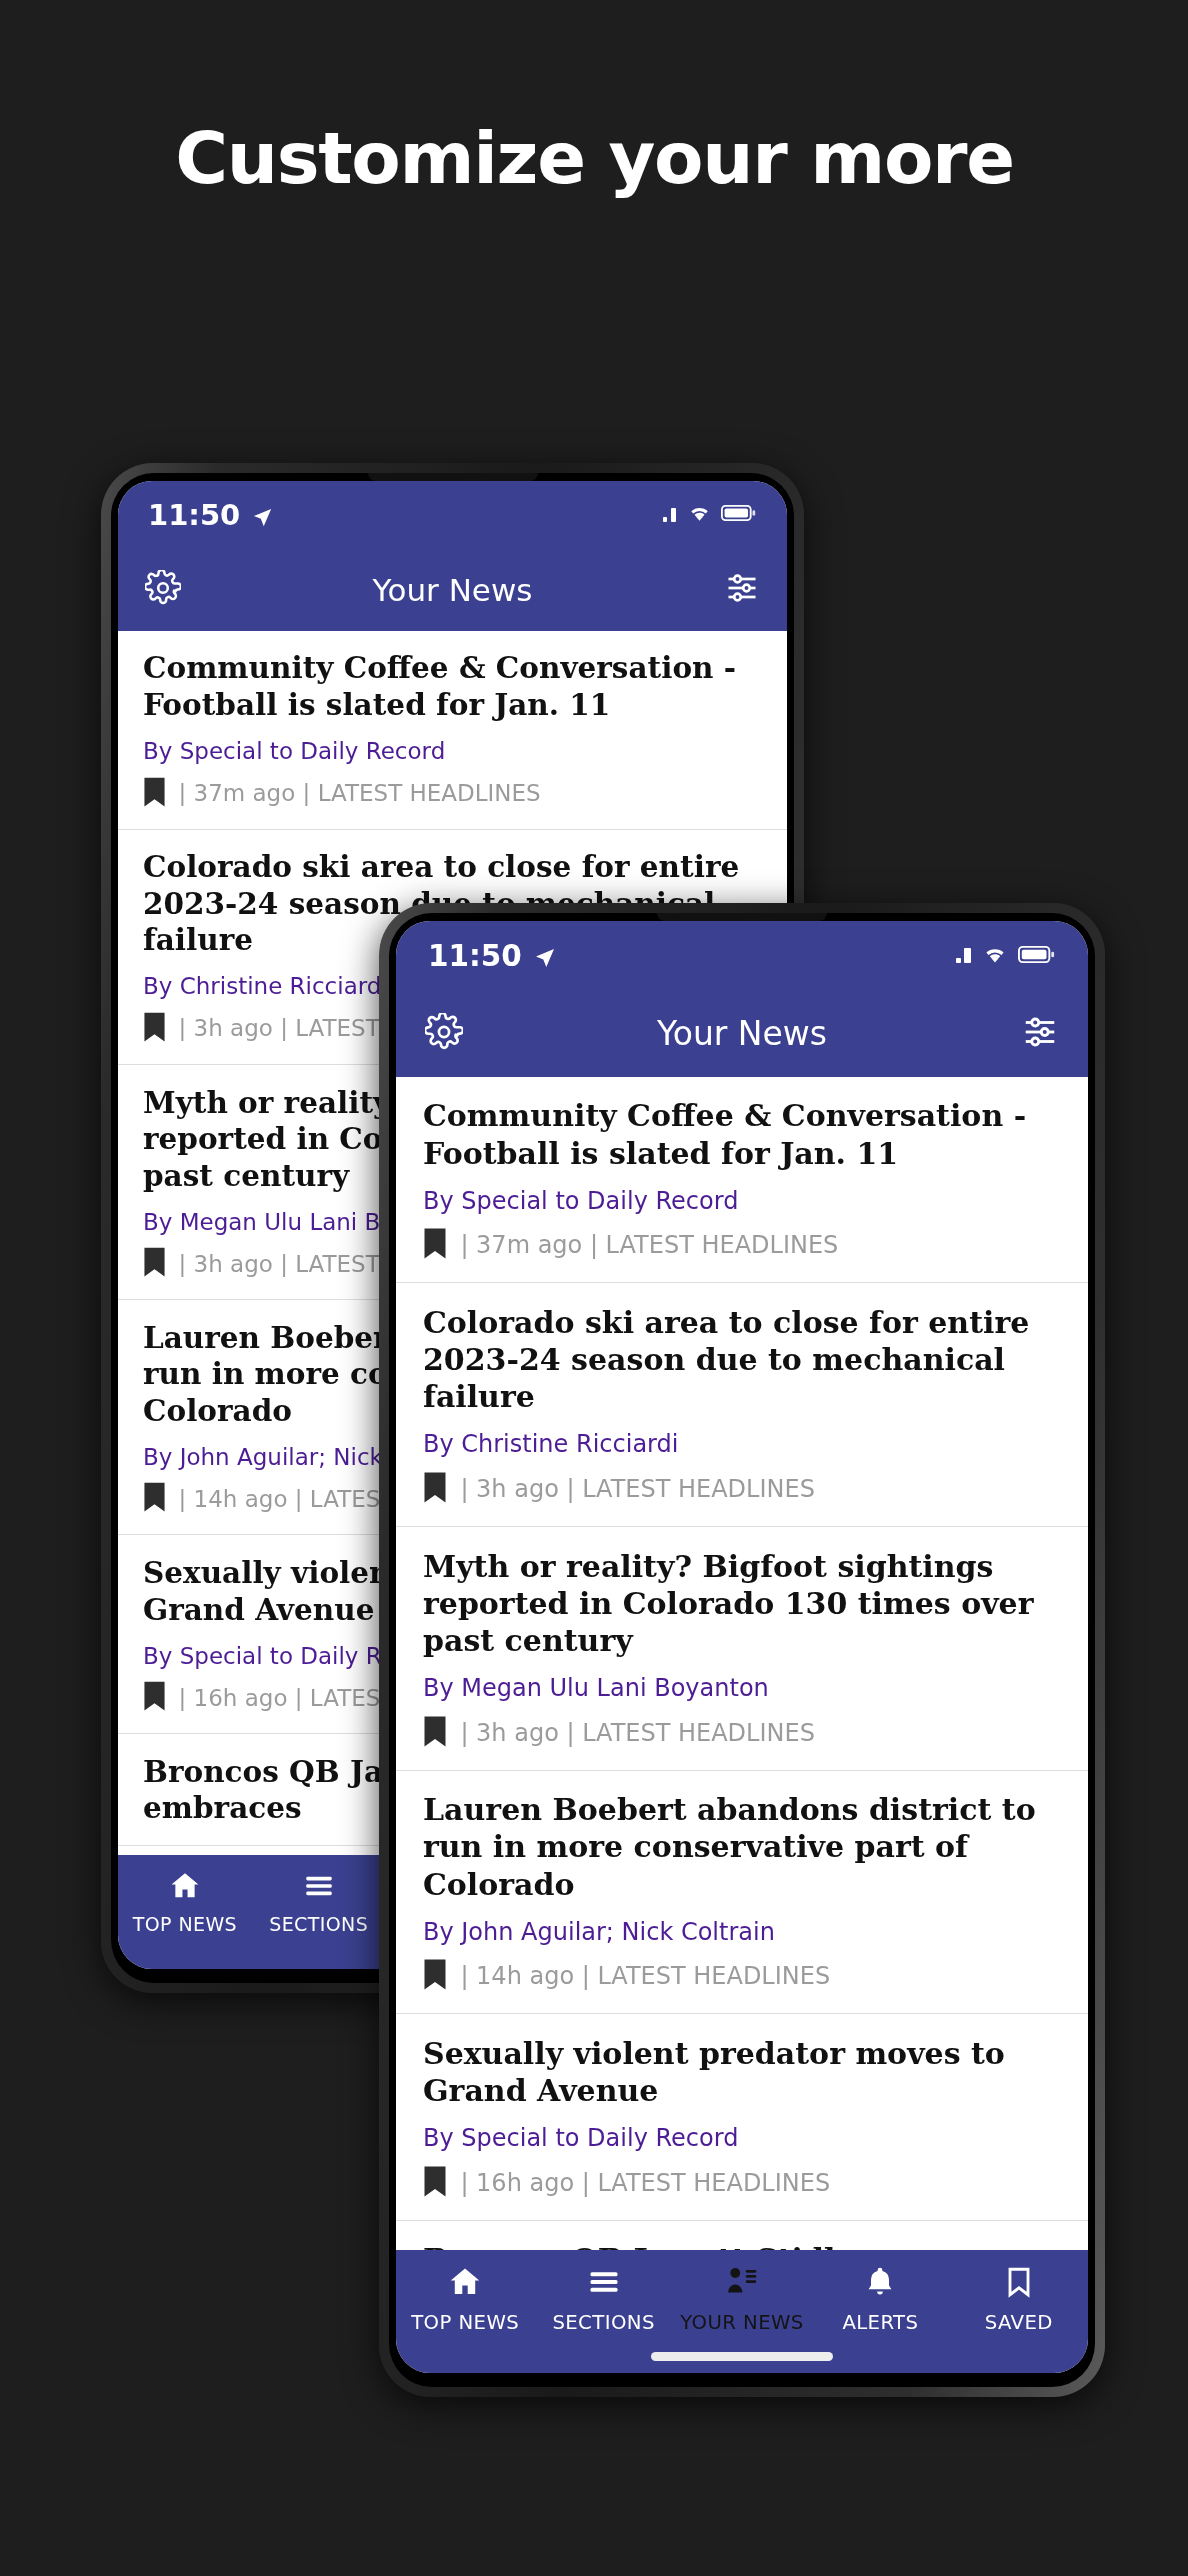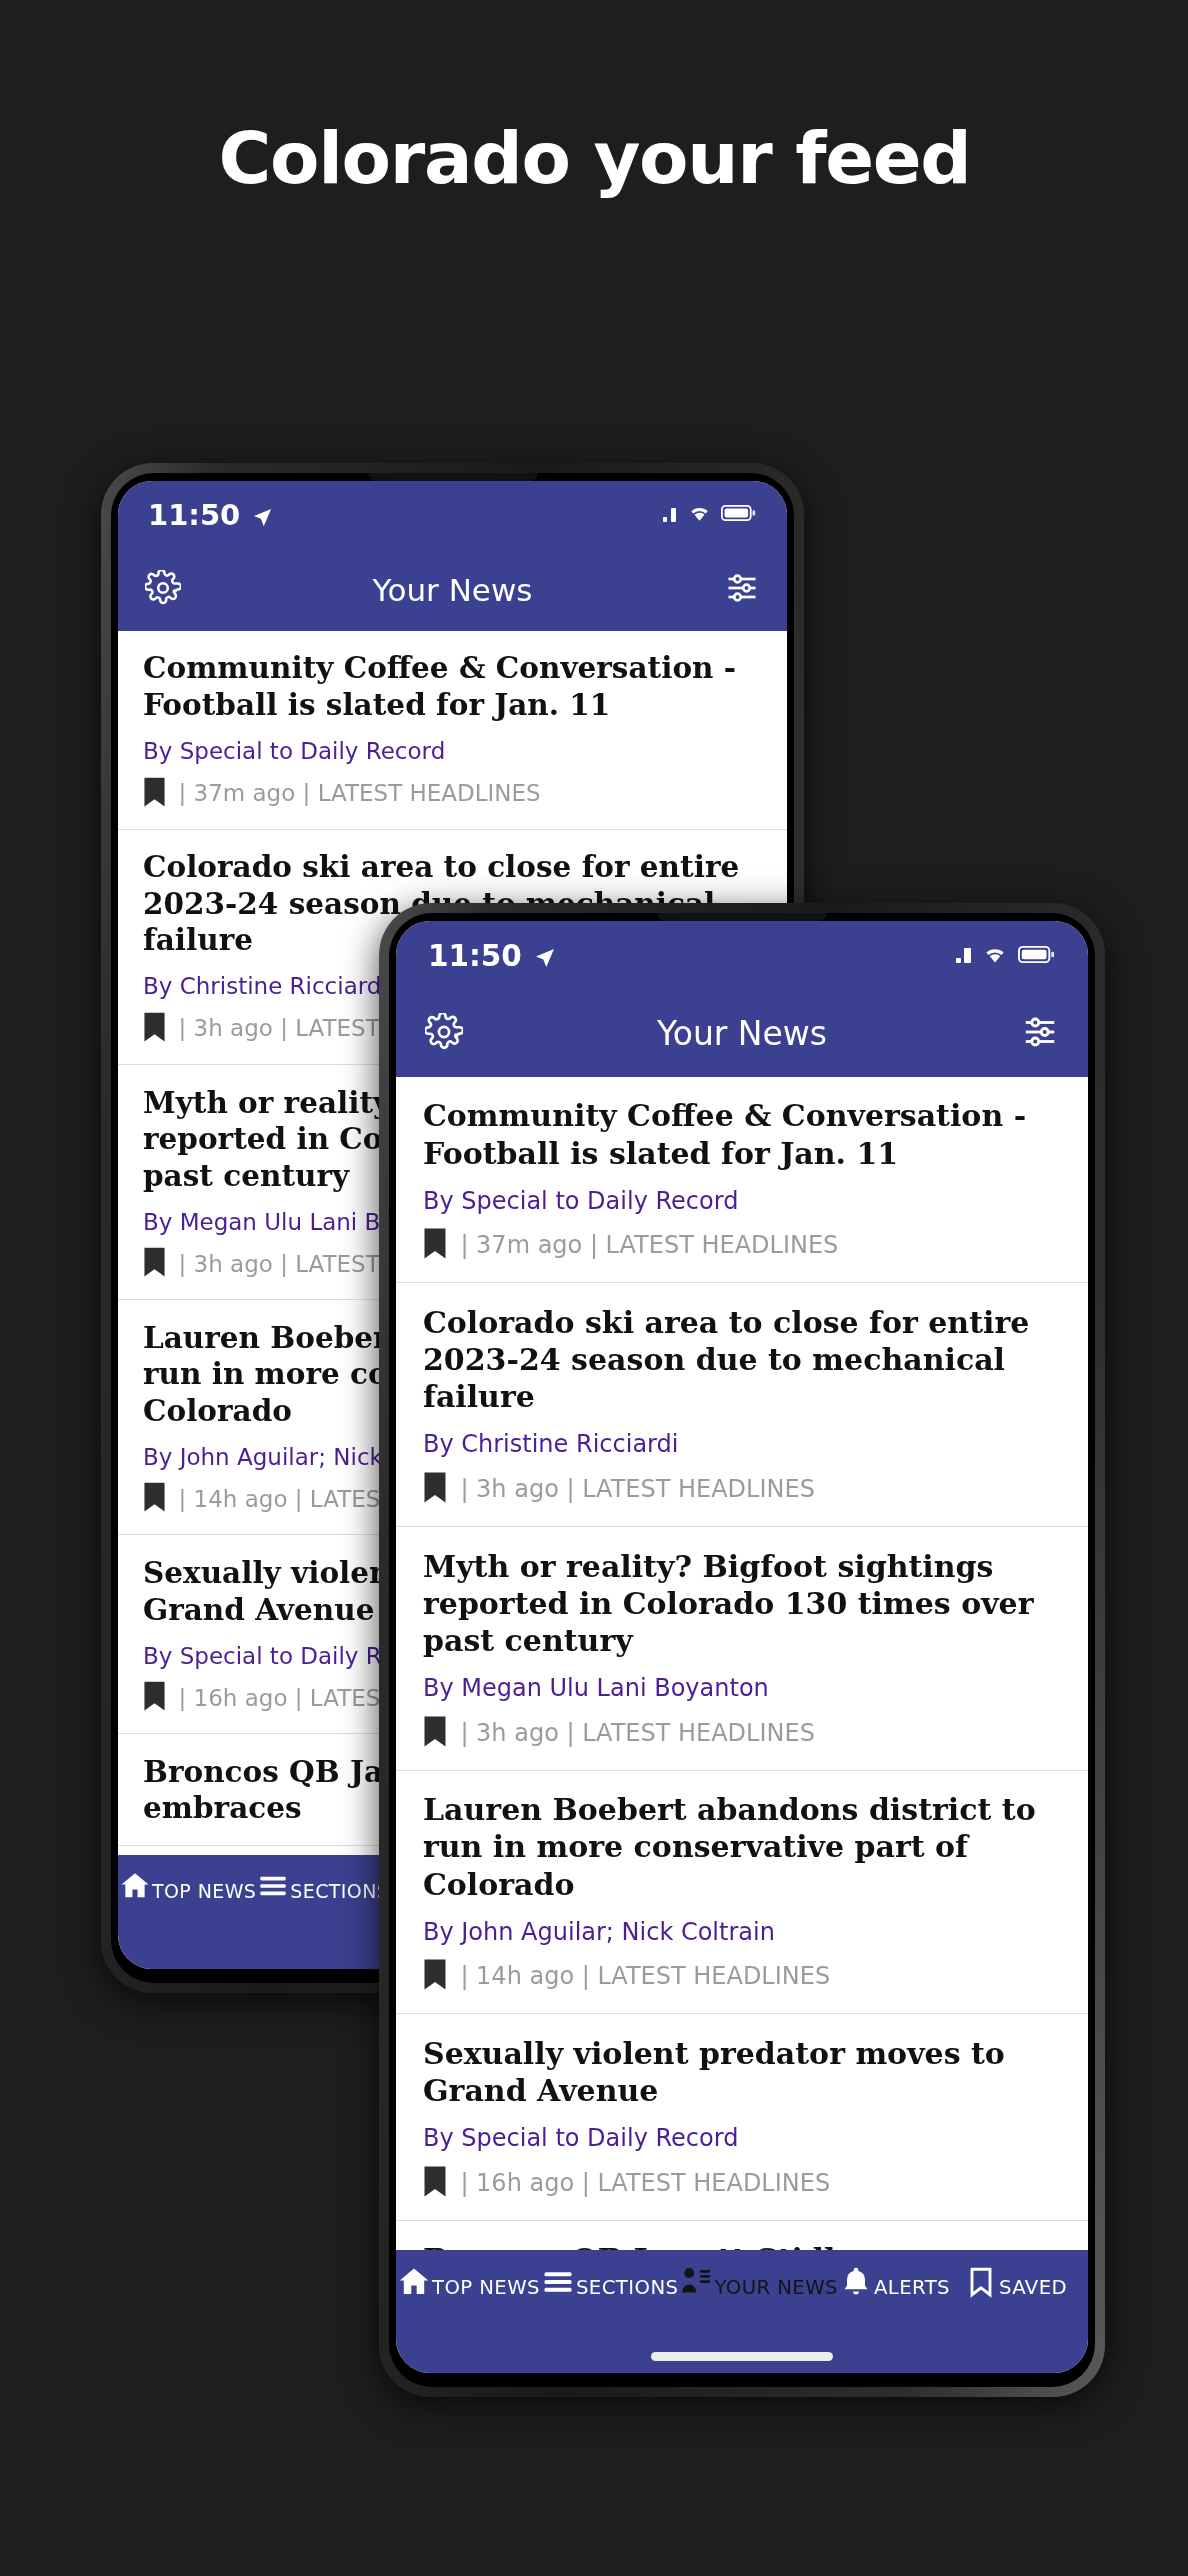--- a/index.html
+++ b/index.html
@@ -119,20 +119,21 @@
   .bottomnav {
     position: absolute;
     left: 0; right: 0; bottom: 0;
     background: #3b4190;
     display: flex;
     align-items: flex-start;
   }
   .navitem {
     flex: 1;
     display: flex;
+    flex-direction: column;
     align-items: center;
     color: #ffffff;
   }
   .navitem.active { color: #141414; }
   .nav-label {
     font-family: "DejaVu Sans", sans-serif;
     letter-spacing: 0.4px;
     white-space: nowrap;
   }
   .home-indicator {
@@ -196,21 +197,21 @@
     background: #111;
     border-radius: 0 0 9px 9px;
     z-index: 5;
   }
 </style>
 </head>
 <body>
 
 <div id="stage">
 
-  <div class="promo-title">Colorado your feed</div>
+  <div class="promo-title">Customize your more</div>
 
   <div class="phone" id="phone-back">
     <div class="phone-inner">
       <div class="notch"></div>
       <div class="screen">
 
         <div class="statusbar">
           <div class="sb-left">
             <span class="sb-time">11:50</span>
             <span class="nav-arrow">

